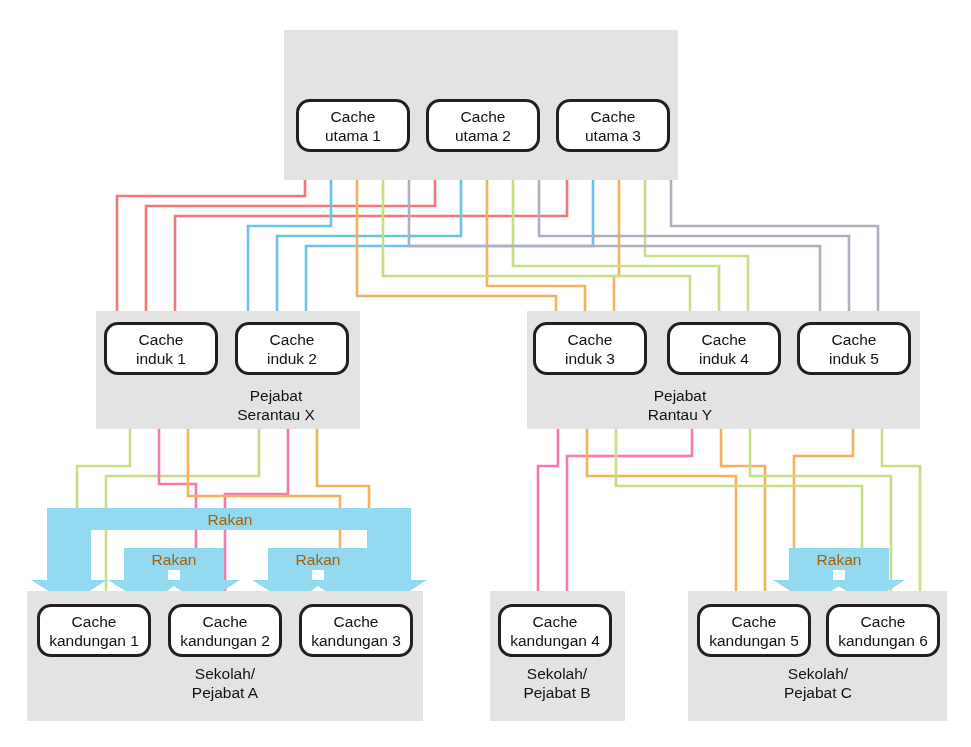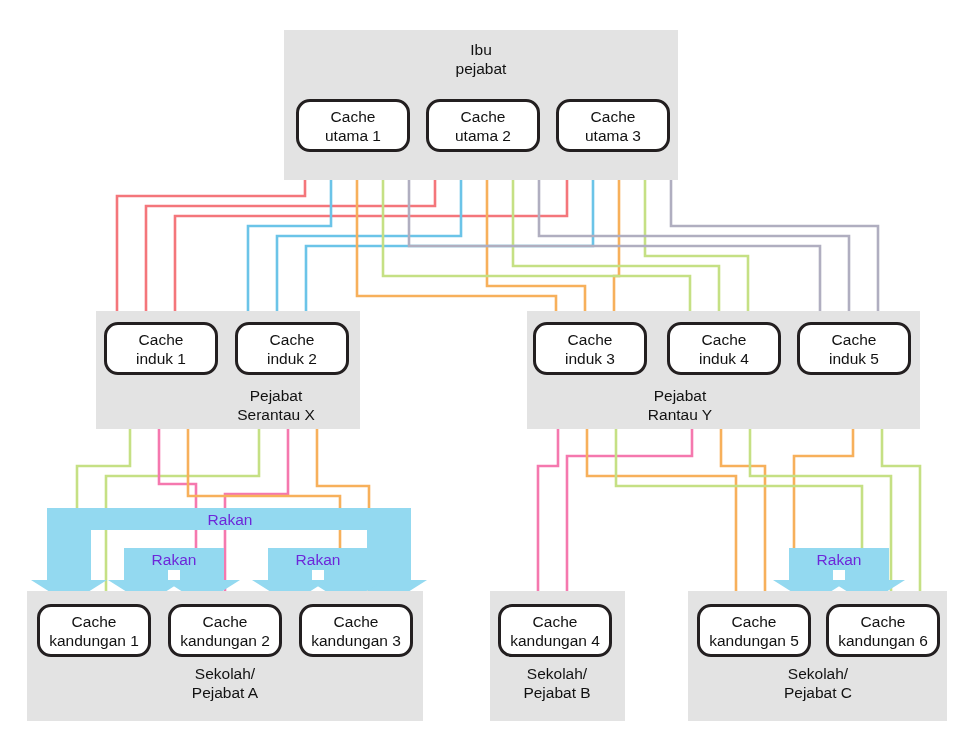--- a/index.html
+++ b/index.html
@@ -4,21 +4,21 @@
 <style>
   html,body{margin:0;padding:0;background:#ffffff;}
   body{width:971px;height:747px;font-family:"Liberation Sans",sans-serif;}
   #stage{position:relative;width:971px;height:747px;overflow:hidden;background:#fff;}
   #wires{position:absolute;left:0;top:0;width:971px;height:747px;}
   .panel{position:absolute;background:#e3e3e3;}
   .panel-label{position:absolute;text-align:center;font-size:15.5px;line-height:19px;color:#111;white-space:pre-line;font-family:"Liberation Sans",sans-serif;}
   .node{position:absolute;background:#ffffff;border:3px solid #231f20;border-radius:14px;
         display:flex;align-items:center;justify-content:center;text-align:center;
         font-size:15.5px;line-height:19px;color:#111;white-space:pre-line;box-sizing:border-box;}
-  .rakan-label{position:absolute;font-size:15.5px;line-height:19px;color:#6d28d9;text-align:center;}
+  .rakan-label{position:absolute;font-size:15.5px;line-height:19px;color:#a16207;text-align:center;}
 </style>
 </head>
 <body>
 
 <div id="stage">
 
   <svg id="wires" viewBox="0 0 971 747">
     <defs>
       <marker id="ah-red" markerWidth="9" markerHeight="9" refX="4.5" refY="8" orient="auto" markerUnits="userSpaceOnUse">
         <path d="M4.5 0 L9 9 L0 9 Z" fill="#f4767b"></path>
@@ -115,22 +115,20 @@
 
       <path d="M268 548 L368 548 L368 580 L384 580 L346 604 L308 580 L324 580 L324 570
                L312 570 L312 580 L328 580 L290 604 L252 580 L268 580 Z"></path>
 
       <path d="M789 548 L889 548 L889 580 L905 580 L867 604 L829 580 L845 580 L845 570
                L833 570 L833 580 L849 580 L811 604 L773 580 L735 580 L773 580 L789 580 Z"></path>
     </g>
   </svg>
 
   <div class="panel" style="left:284px;top:30px;width:394px;height:150px;"></div>
-  <div class="panel-label" style="left:384px;top:40px;width:194px;">Ibu
-pejabat</div>
 
   <div class="node" style="left:296px;top:99px;width:114px;height:53px;">Cache
 utama 1</div>
   <div class="node" style="left:426px;top:99px;width:114px;height:53px;">Cache
 utama 2</div>
   <div class="node" style="left:556px;top:99px;width:114px;height:53px;">Cache
 utama 3</div>
 
   <div class="panel" style="left:96px;top:311px;width:264px;height:118px;"></div>
   <div class="panel-label" style="left:196px;top:386px;width:160px;">Pejabat

